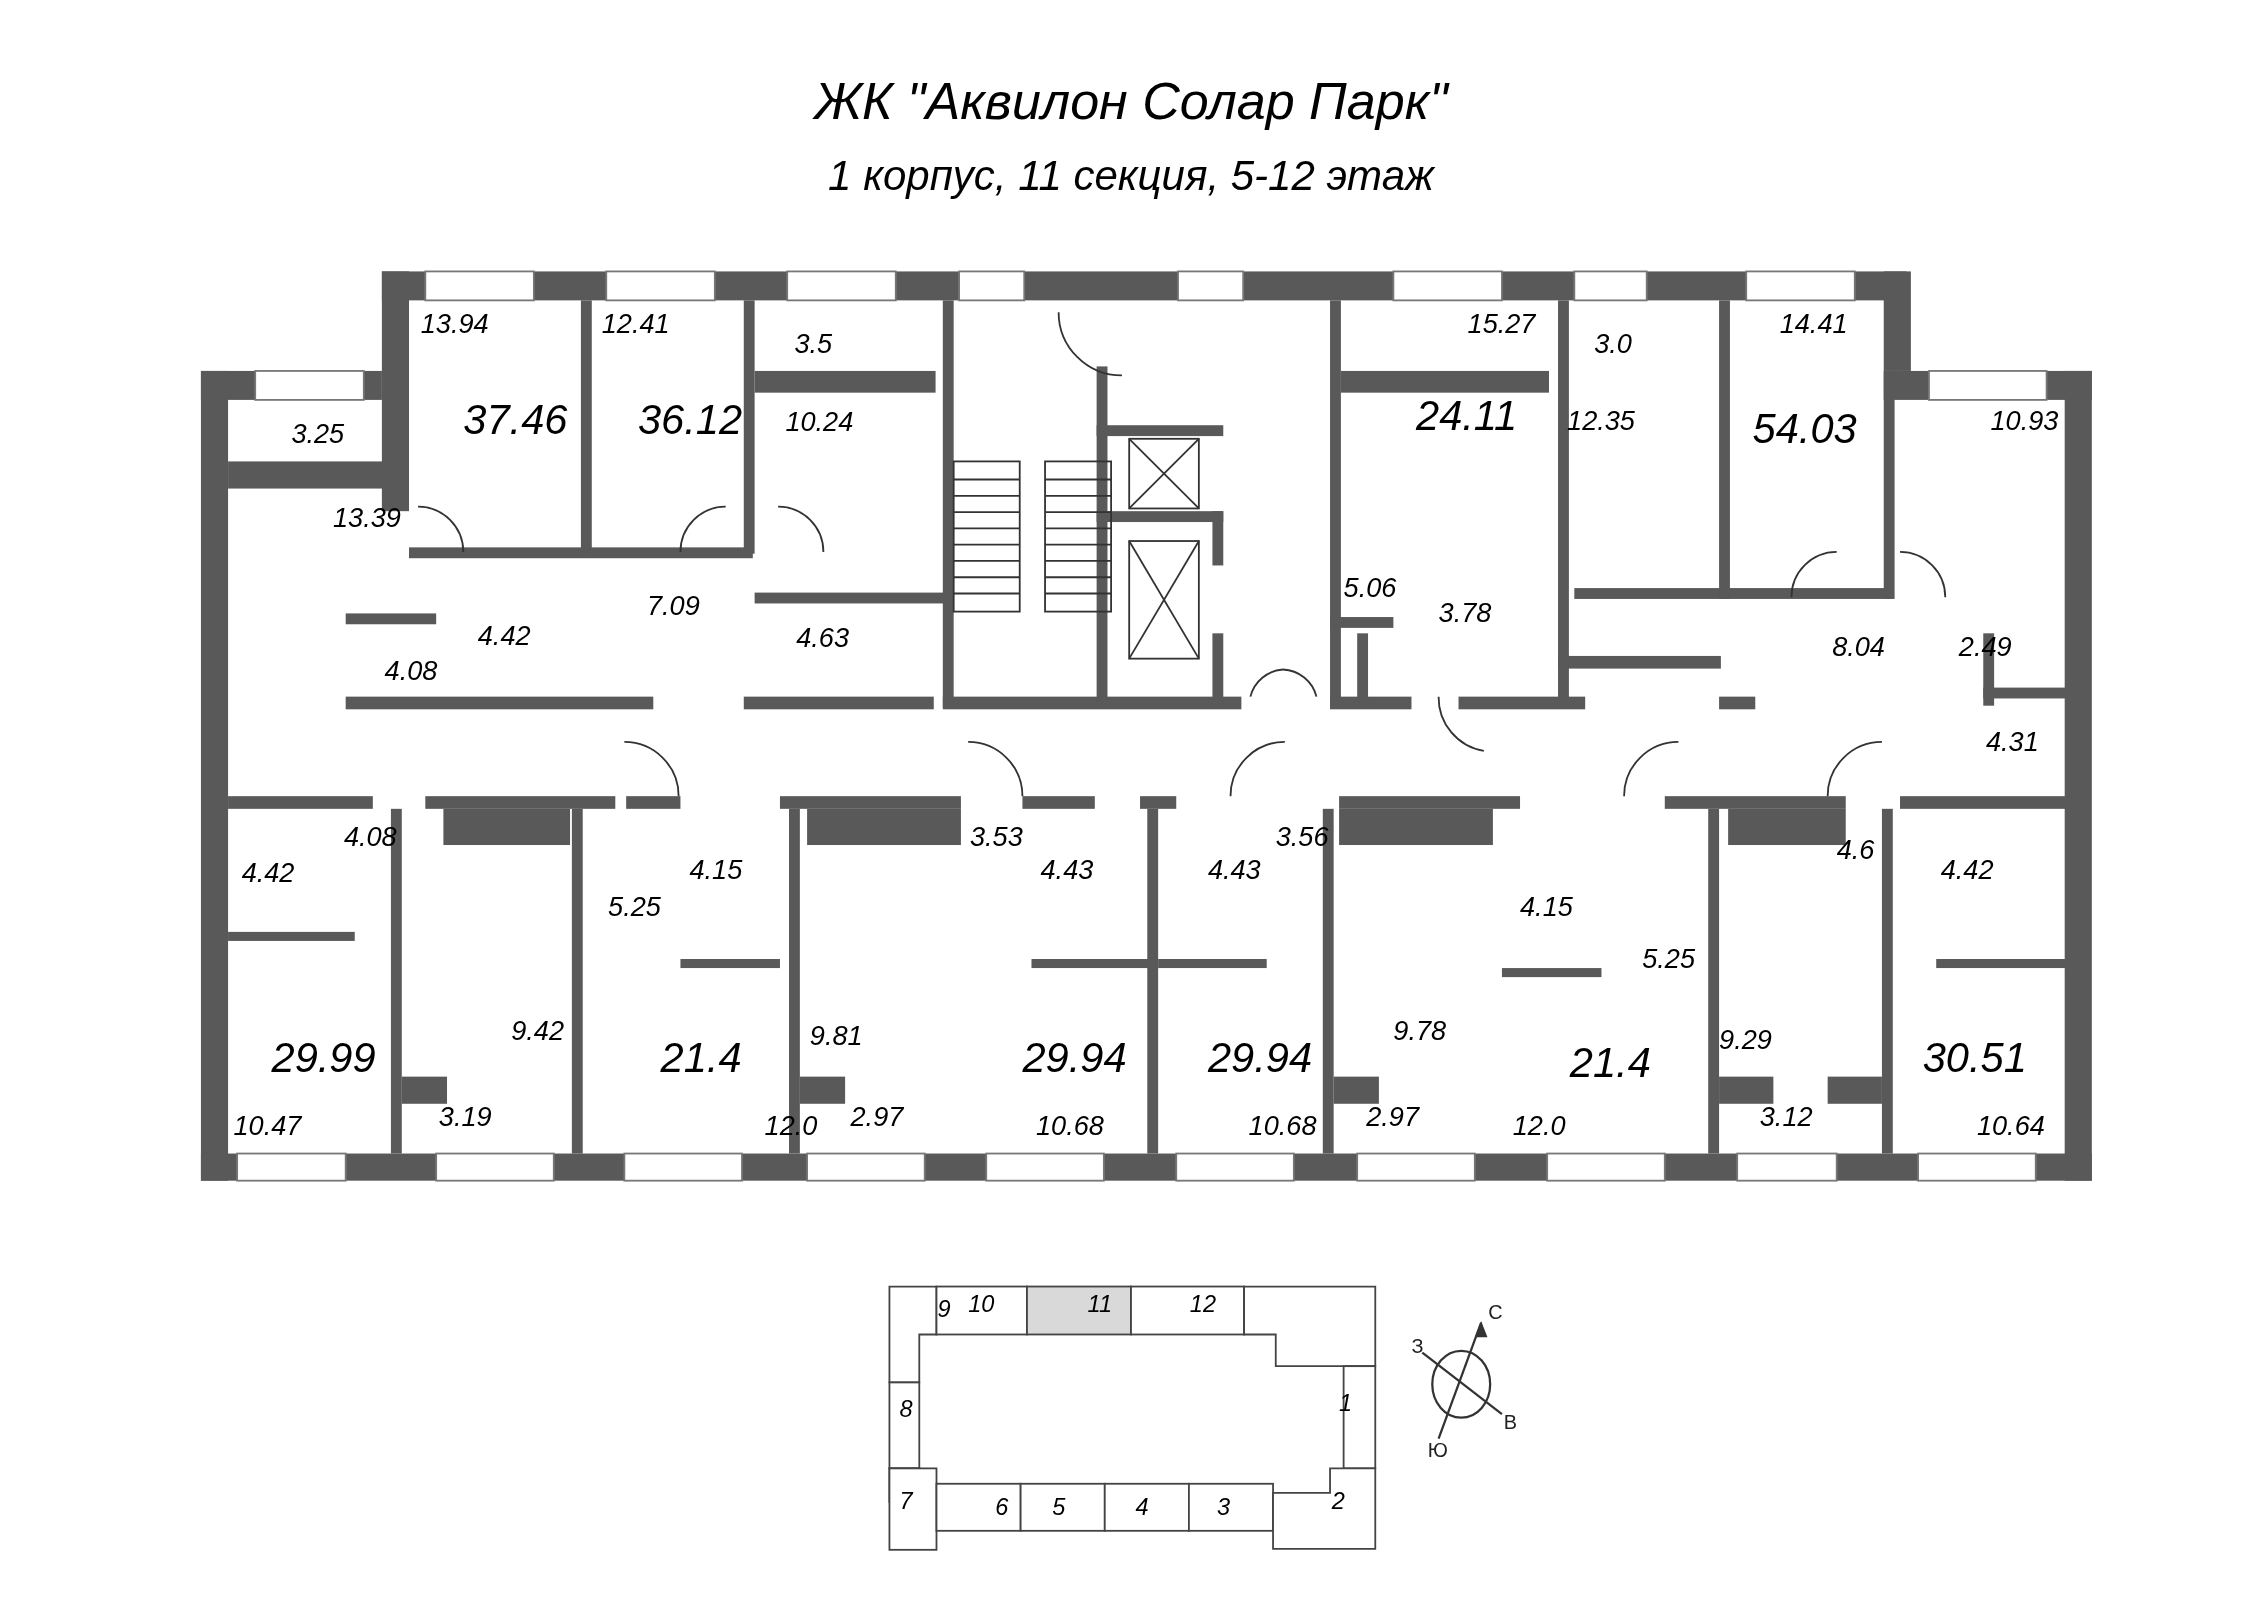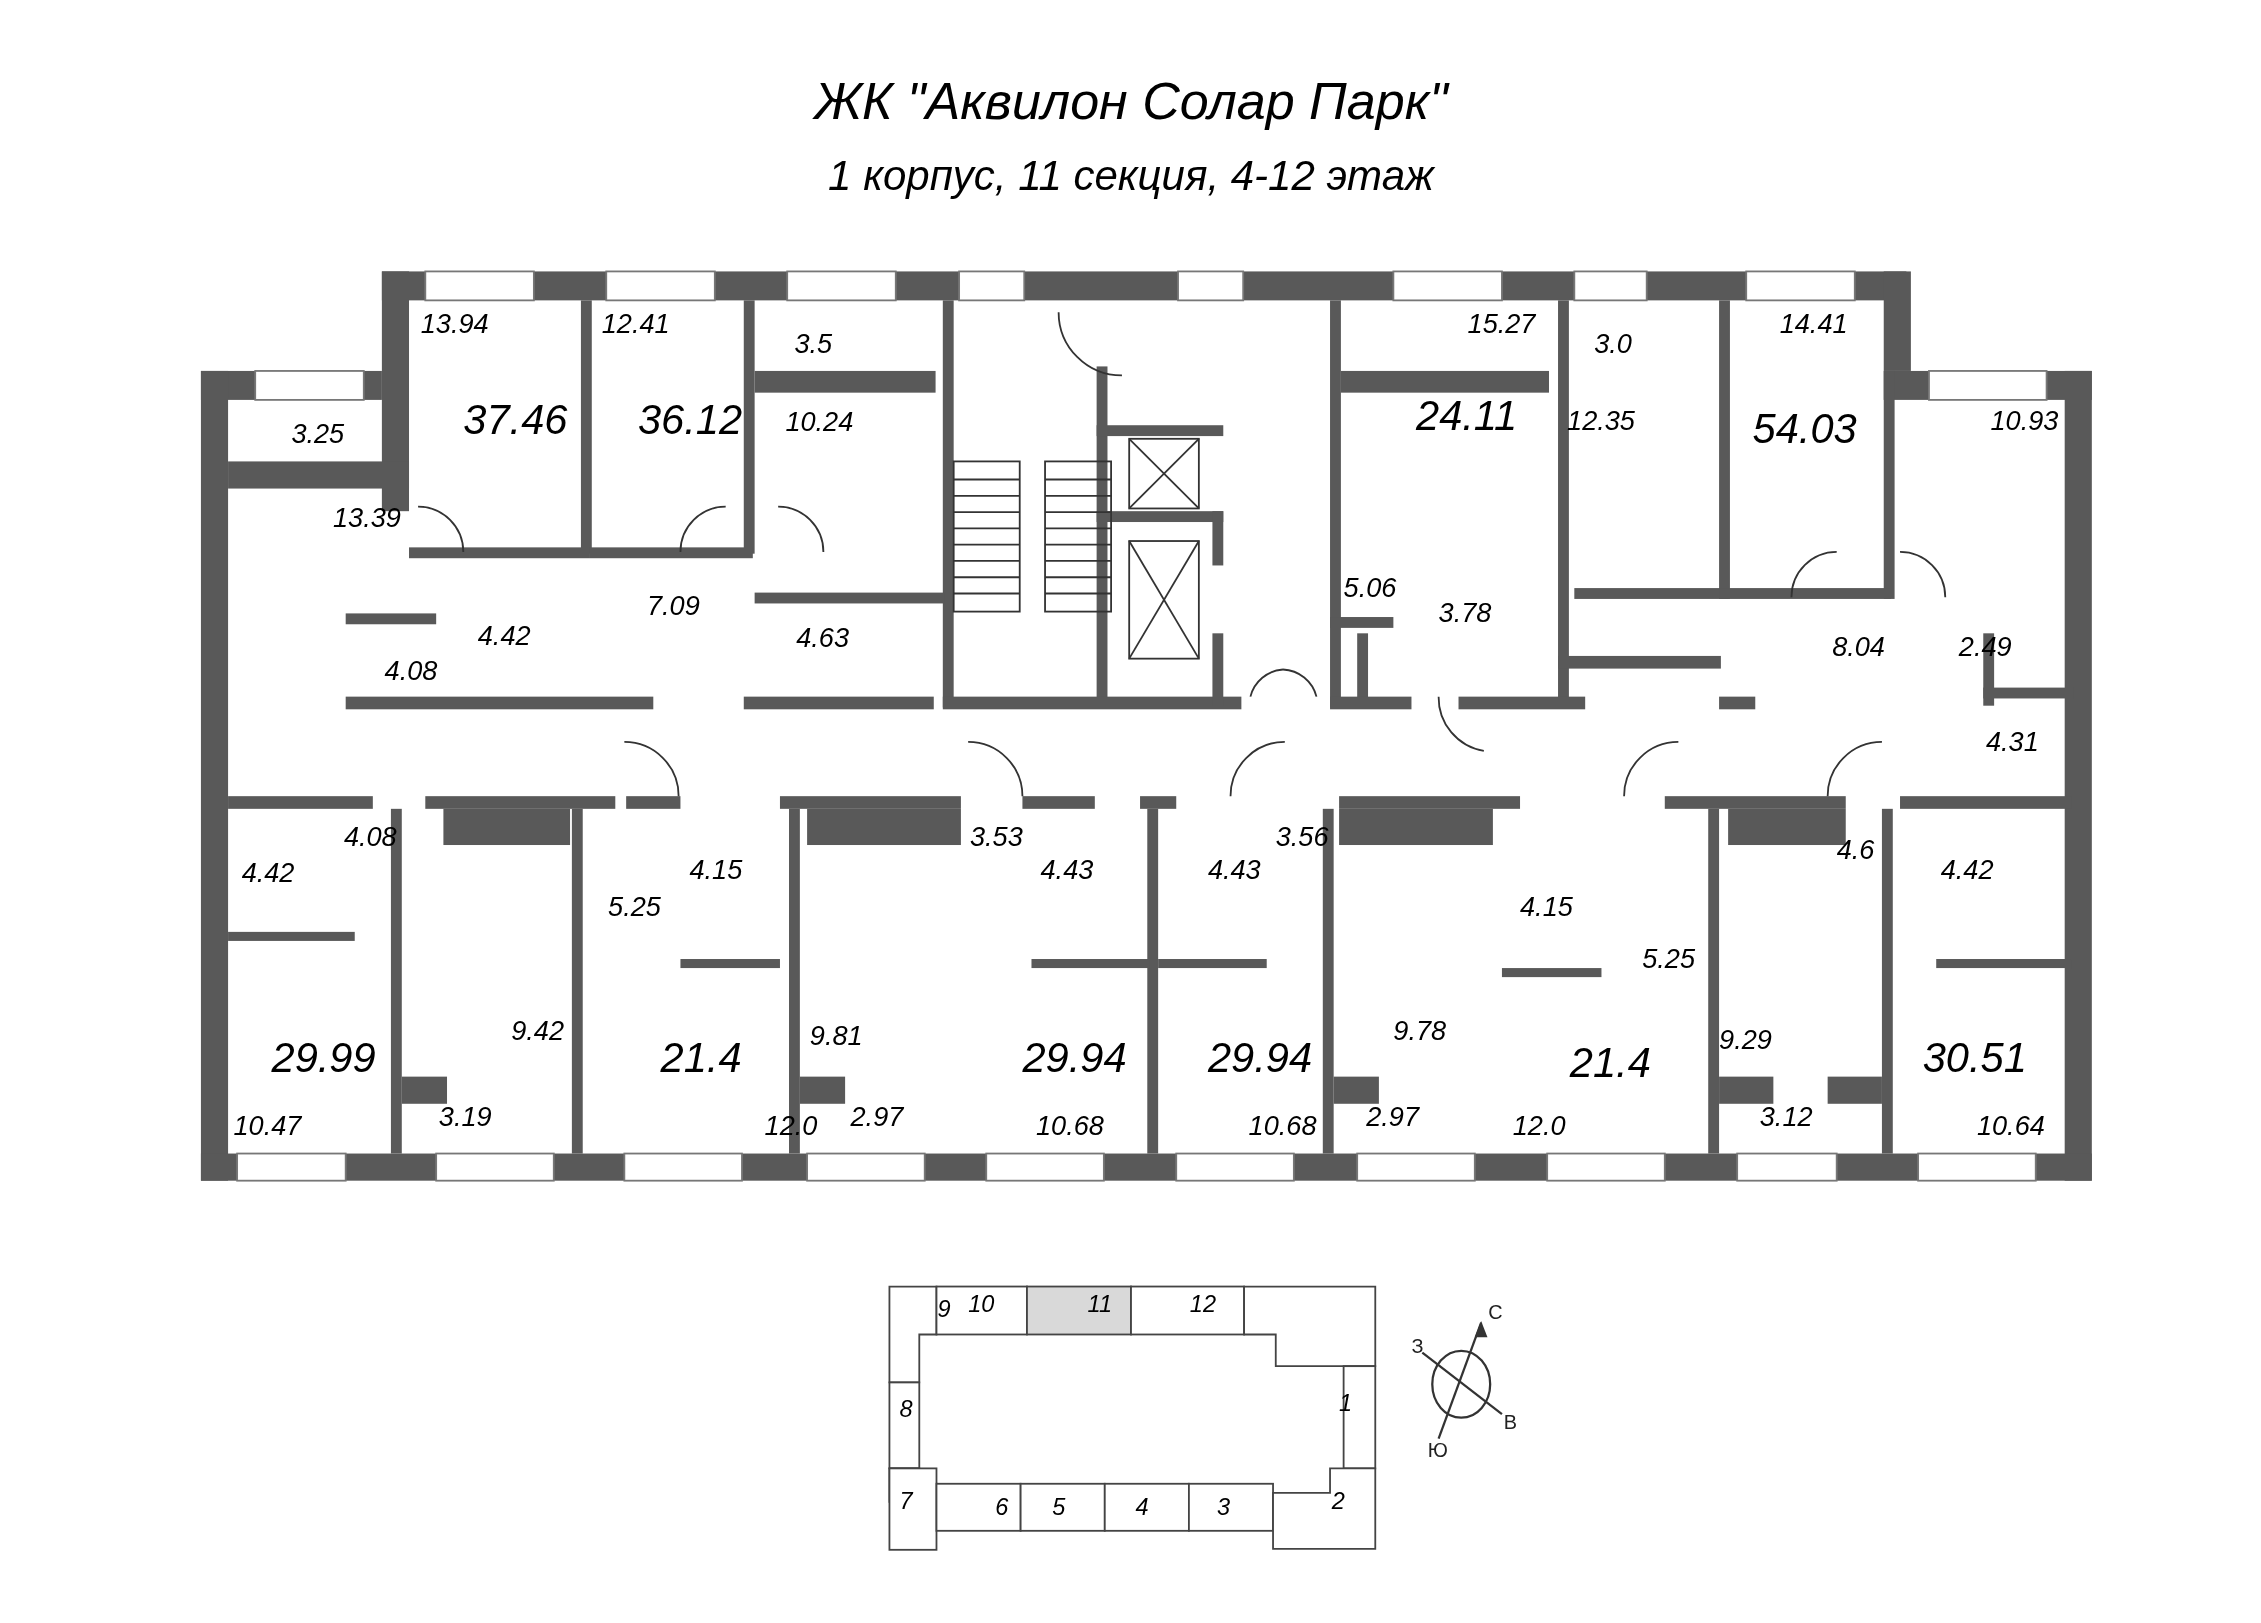--- a/index.html
+++ b/index.html
@@ -17,21 +17,21 @@
   .sm{font-size:30px;}
   .key{fill:#fff;stroke:#444;stroke-width:2;}
   .keysel{fill:#d9d9d9;stroke:#444;stroke-width:2;}
   .keylbl{font-family:"Liberation Sans",sans-serif;font-style:italic;font-size:26px;fill:#000;}
   .cmp{font-family:"Liberation Sans",sans-serif;font-size:22px;fill:#222;}
 </style>
 </head>
 <body>
 
 <div class="title" id="t1">ЖК "Аквилон Солар Парк"</div>
-<div class="title" id="t2">1 корпус, 11 секция, 4-12 этаж</div>
+<div class="title" id="t2">1 корпус, 11 секция, 5-12 этаж</div>
 
 <svg width="2262" height="1624" viewBox="0 0 2500 1795">
 
   <g>
 
     <rect class="wall" x="422" y="300" width="1685" height="32"></rect>
 
     <rect class="wall" x="222" y="410" width="200" height="32"></rect>
     <rect class="wall" x="222" y="410" width="30" height="895"></rect>
     <rect class="wall" x="422" y="300" width="30" height="265"></rect>

